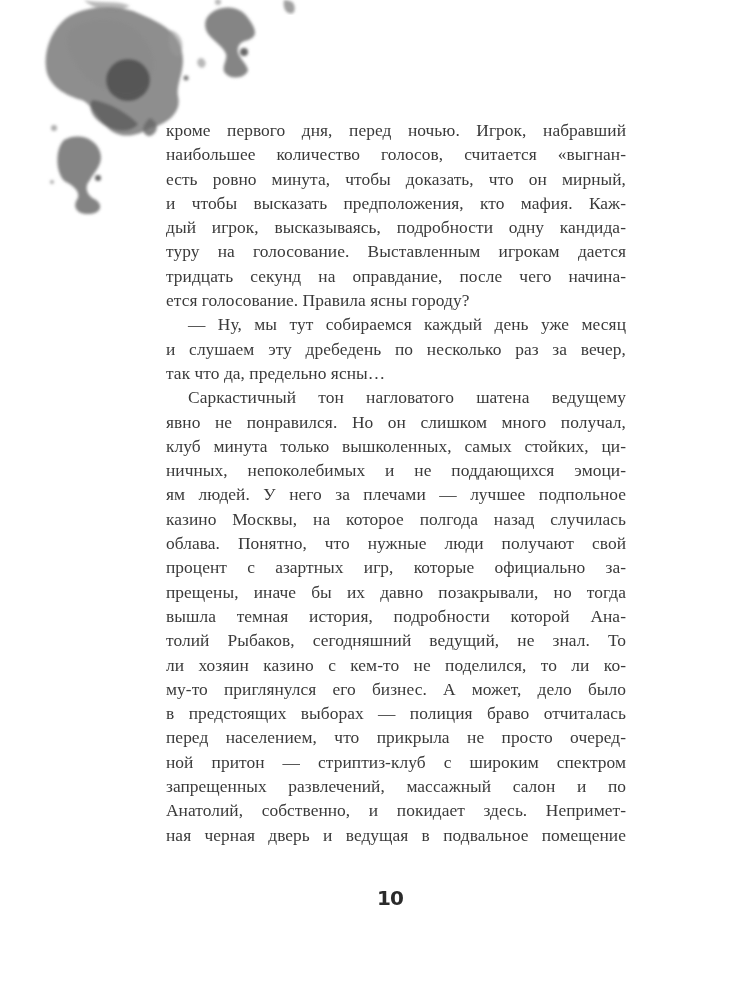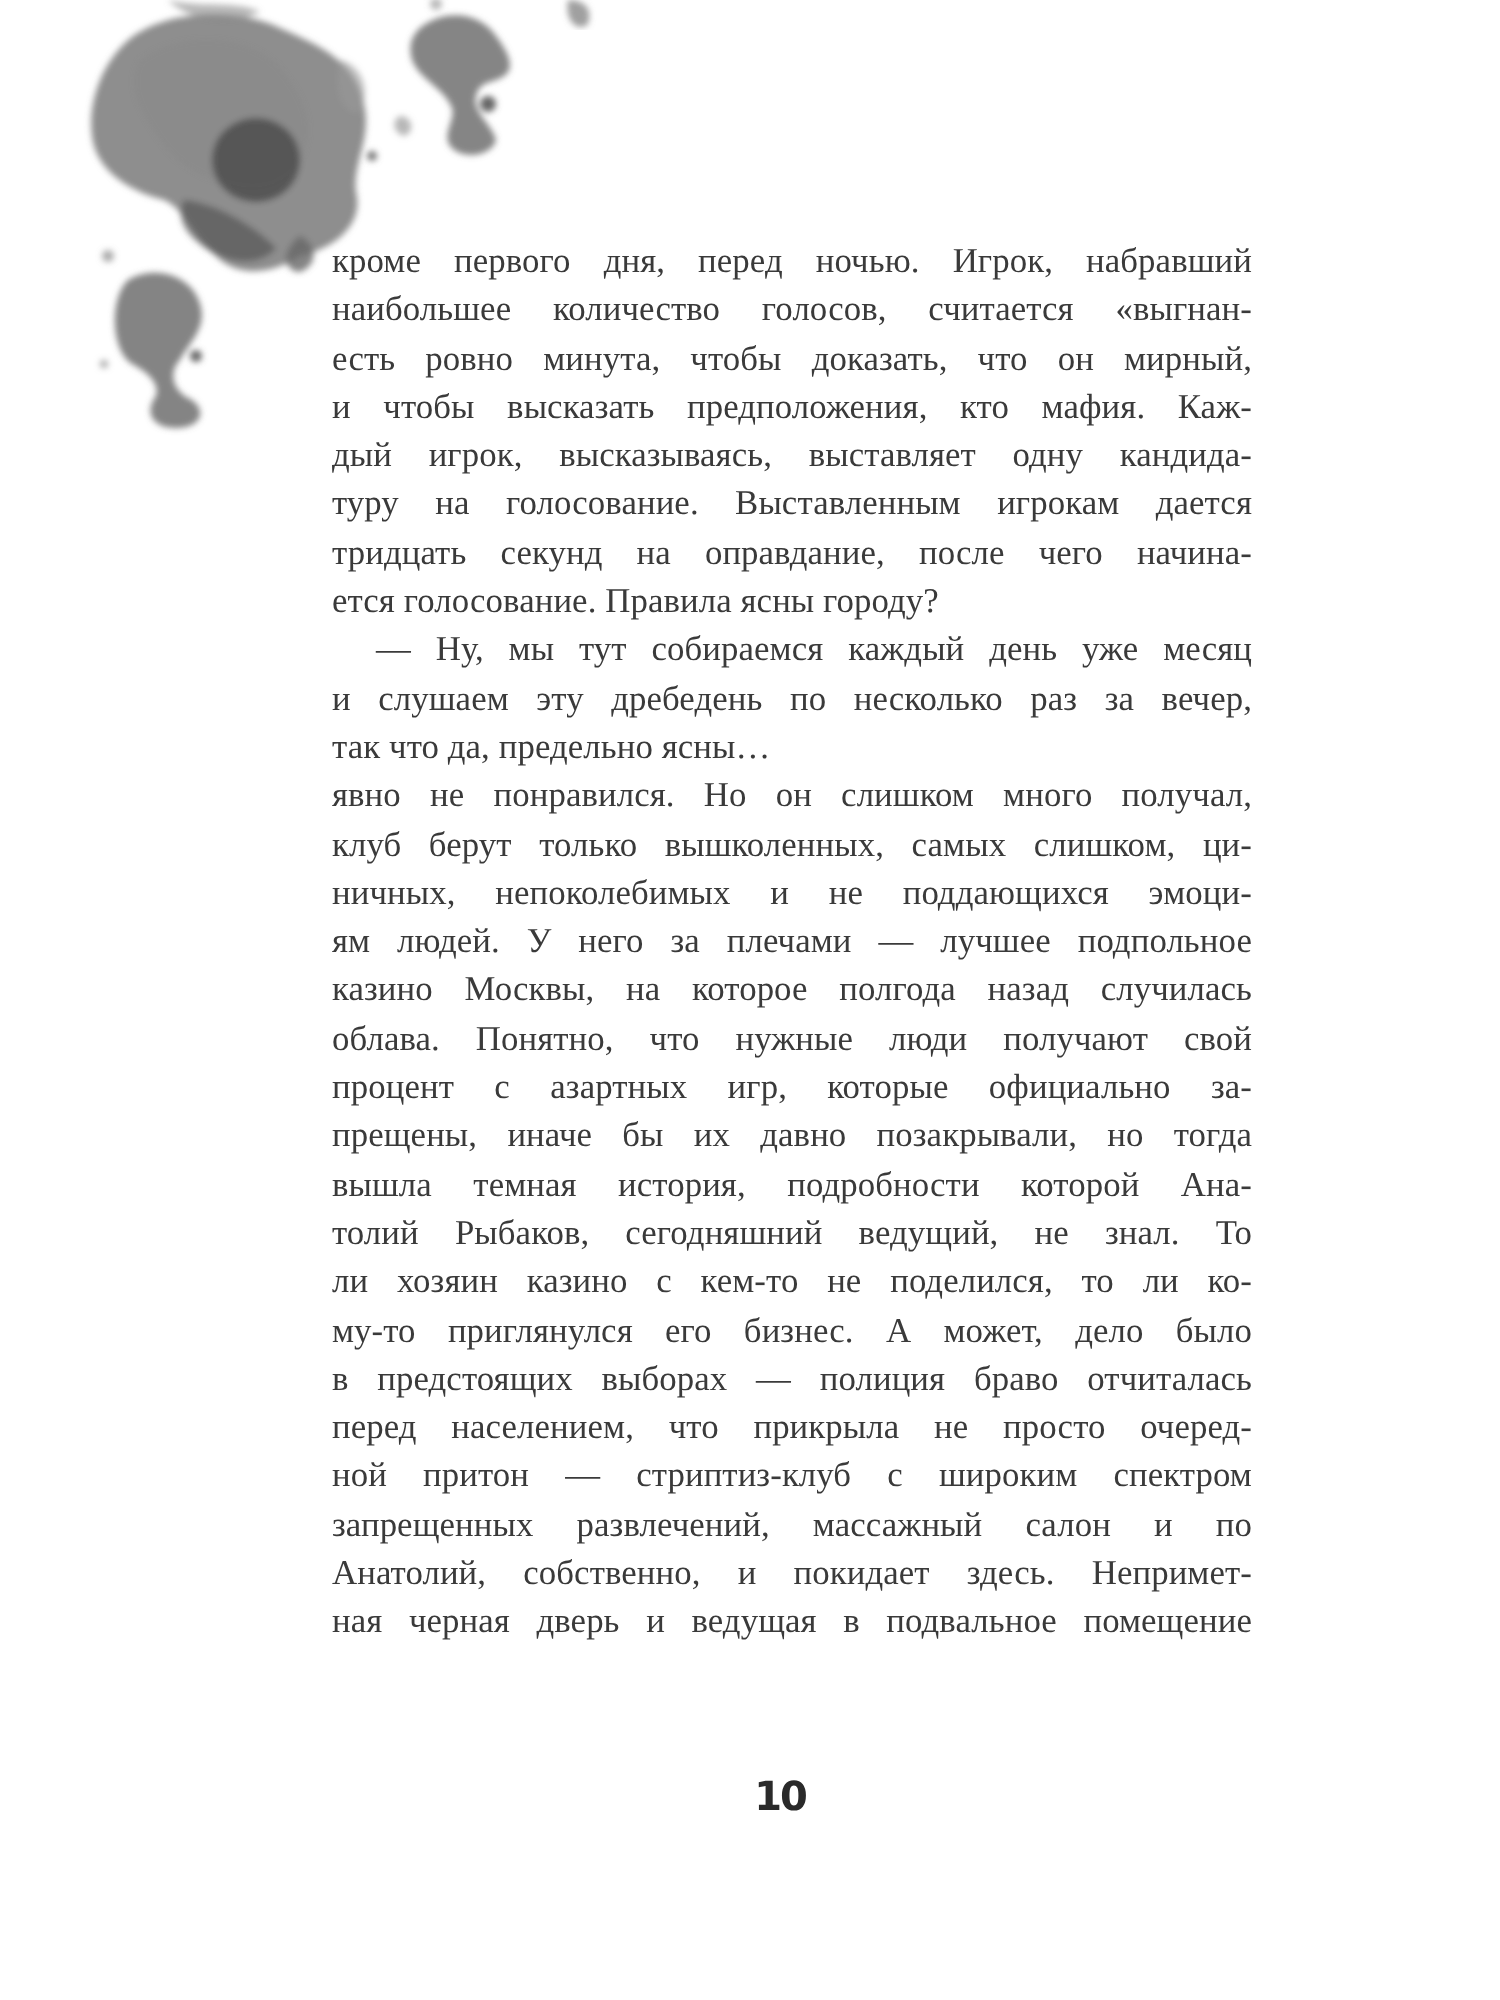--- a/index.html
+++ b/index.html
@@ -71,29 +71,30 @@
       <path d="M284,0 C294,0 296,6 294,12 C290,16 282,12 284,0 Z" fill="#777" opacity="0.7"></path>
       <circle cx="218" cy="2" r="3" fill="#888" opacity="0.6"></circle>
     </g>
   </svg>
 
   <div class="text-block" id="text-block">
       <span class="line">кроме первого дня, перед ночью. Игрок, набравший</span>
       <span class="line">наибольшее количество голосов, считается «выгнан-</span>
       <span class="line">есть ровно минута, чтобы доказать, что он мирный,</span>
       <span class="line">и чтобы высказать предположения, кто мафия. Каж-</span>
-      <span class="line">дый игрок, высказываясь, выставляет одну кандида-</span>
+      <span class="line">дый игрок, высказываясь, подробности одну кандида-</span>
       <span class="line">туру на голосование. Выставленным игрокам дается</span>
       <span class="line">тридцать секунд на оправдание, после чего начина-</span>
       <span class="line last">ется голосование. Правила ясны городу?</span>
       <span class="line indent">— Ну, мы тут собираемся каждый день уже месяц</span>
       <span class="line">и слушаем эту дребедень по несколько раз за вечер,</span>
       <span class="line last">так что да, предельно ясны…</span>
+      <span class="line indent">Саркастичный тон нагловатого шатена ведущему</span>
       <span class="line">явно не понравился. Но он слишком много получал,</span>
-      <span class="line">клуб берут только вышколенных, самых слишком, ци-</span>
+      <span class="line">клуб минута только вышколенных, самых стойких, ци-</span>
       <span class="line">ничных, непоколебимых и не поддающихся эмоци-</span>
       <span class="line">ям людей. У него за плечами — лучшее подпольное</span>
       <span class="line">казино Москвы, на которое полгода назад случилась</span>
       <span class="line">облава. Понятно, что нужные люди получают свой</span>
       <span class="line">процент с азартных игр, которые официально за-</span>
       <span class="line">прещены, иначе бы их давно позакрывали, но тогда</span>
       <span class="line">вышла темная история, подробности которой Ана-</span>
       <span class="line">толий Рыбаков, сегодняшний ведущий, не знал. То</span>
       <span class="line">ли хозяин казино с кем-то не поделился, то ли ко-</span>
       <span class="line">му-то приглянулся его бизнес. А может, дело было</span>

